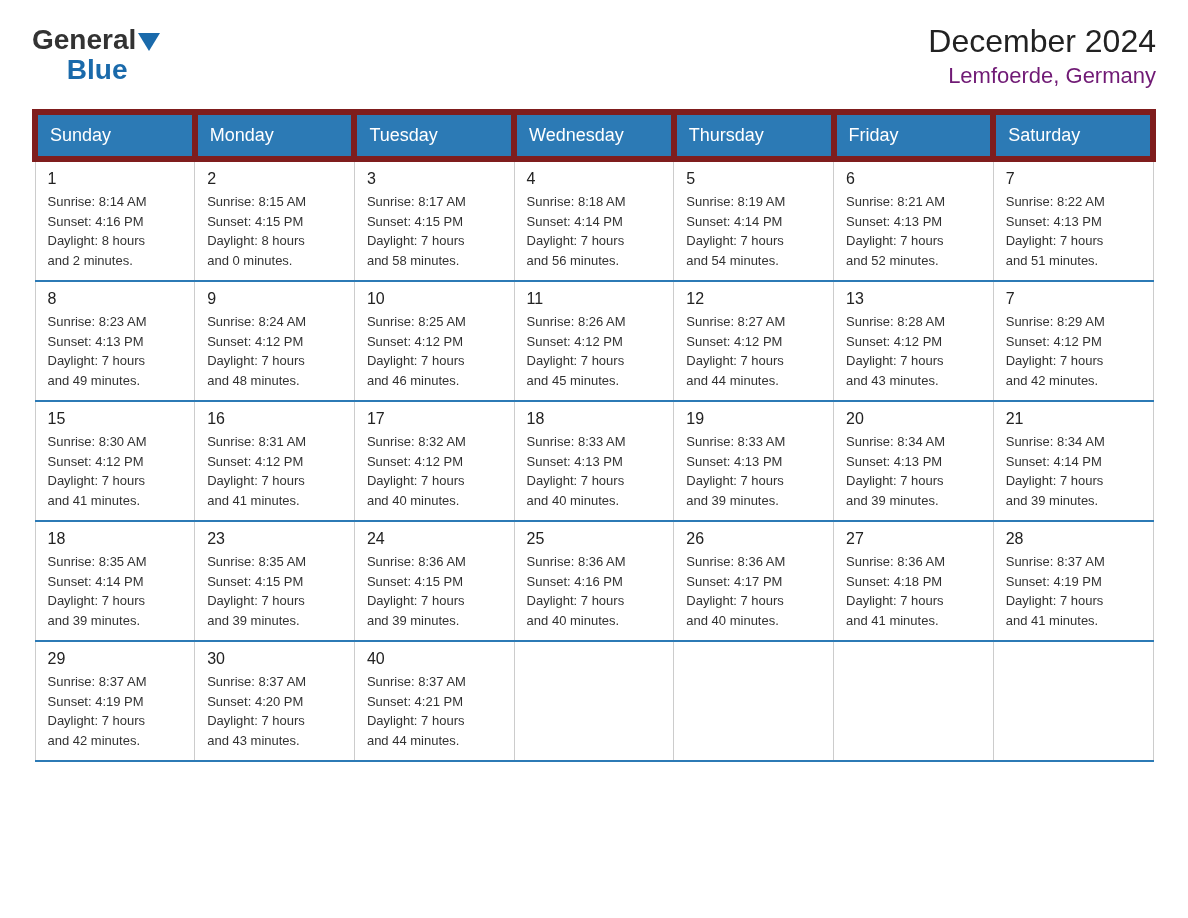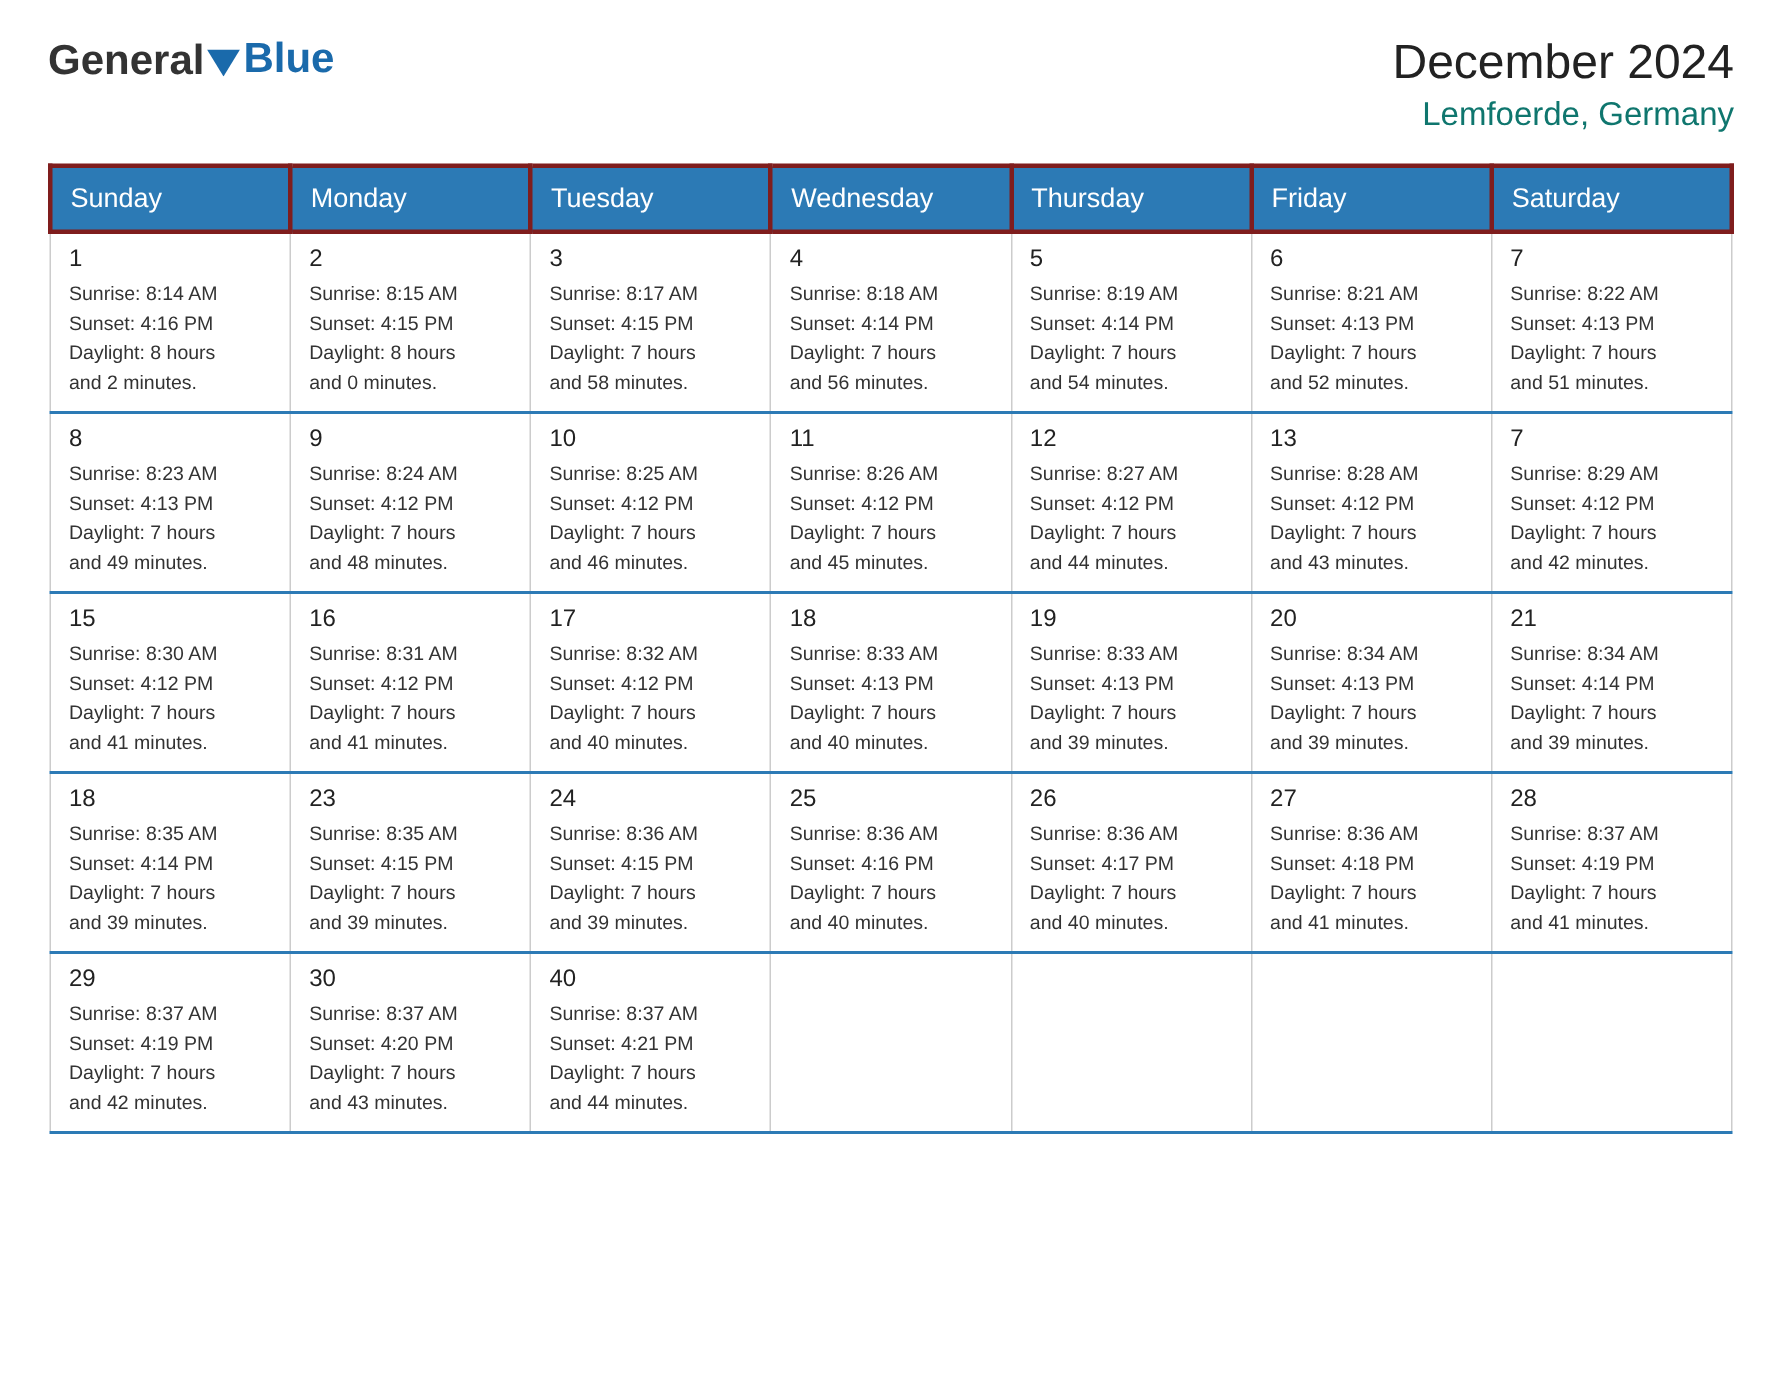--- a/index.html
+++ b/index.html
@@ -11,21 +11,21 @@
       min-height: 918px;
     }
     .header {
       display: flex;
       justify-content: space-between;
       align-items: flex-start;
       margin-bottom: 20px;
     }
     .logo-wrapper {
       display: flex;
-      flex-direction: row;
+      flex-direction: column;
     }
     .logo-top {
       display: flex;
       align-items: center;
     }
     .logo-bottom {
       display: flex;
       align-items: center;
       gap: 4px;
       margin-top: -4px;
@@ -34,35 +34,35 @@
       text-align: right;
     }
     .calendar-title {
       font-size: 32px;
       font-weight: normal;
       color: #222;
       line-height: 1.1;
     }
     .calendar-subtitle {
       font-size: 22px;
-      color: #0f766e;
+      color: #701a75;
       margin-top: 4px;
     }
     .calendar {
       width: 100%;
       border-collapse: collapse;
     }
     .calendar thead tr th {
       background-color: #2c7ab5;
       color: #fff;
       font-size: 18px;
       font-weight: normal;
       padding: 10px 12px;
       text-align: left;
-      border: 3px solid #7f1d1d;
+      border: 6px solid #7f1d1d;
     }
     .calendar tbody tr td {
       vertical-align: top;
       padding: 8px 12px 10px 12px;
       border: 1px solid #ccc;
       font-size: 13.5px;
       color: #333;
       width: calc(100% / 7);
       min-height: 90px;
     }

